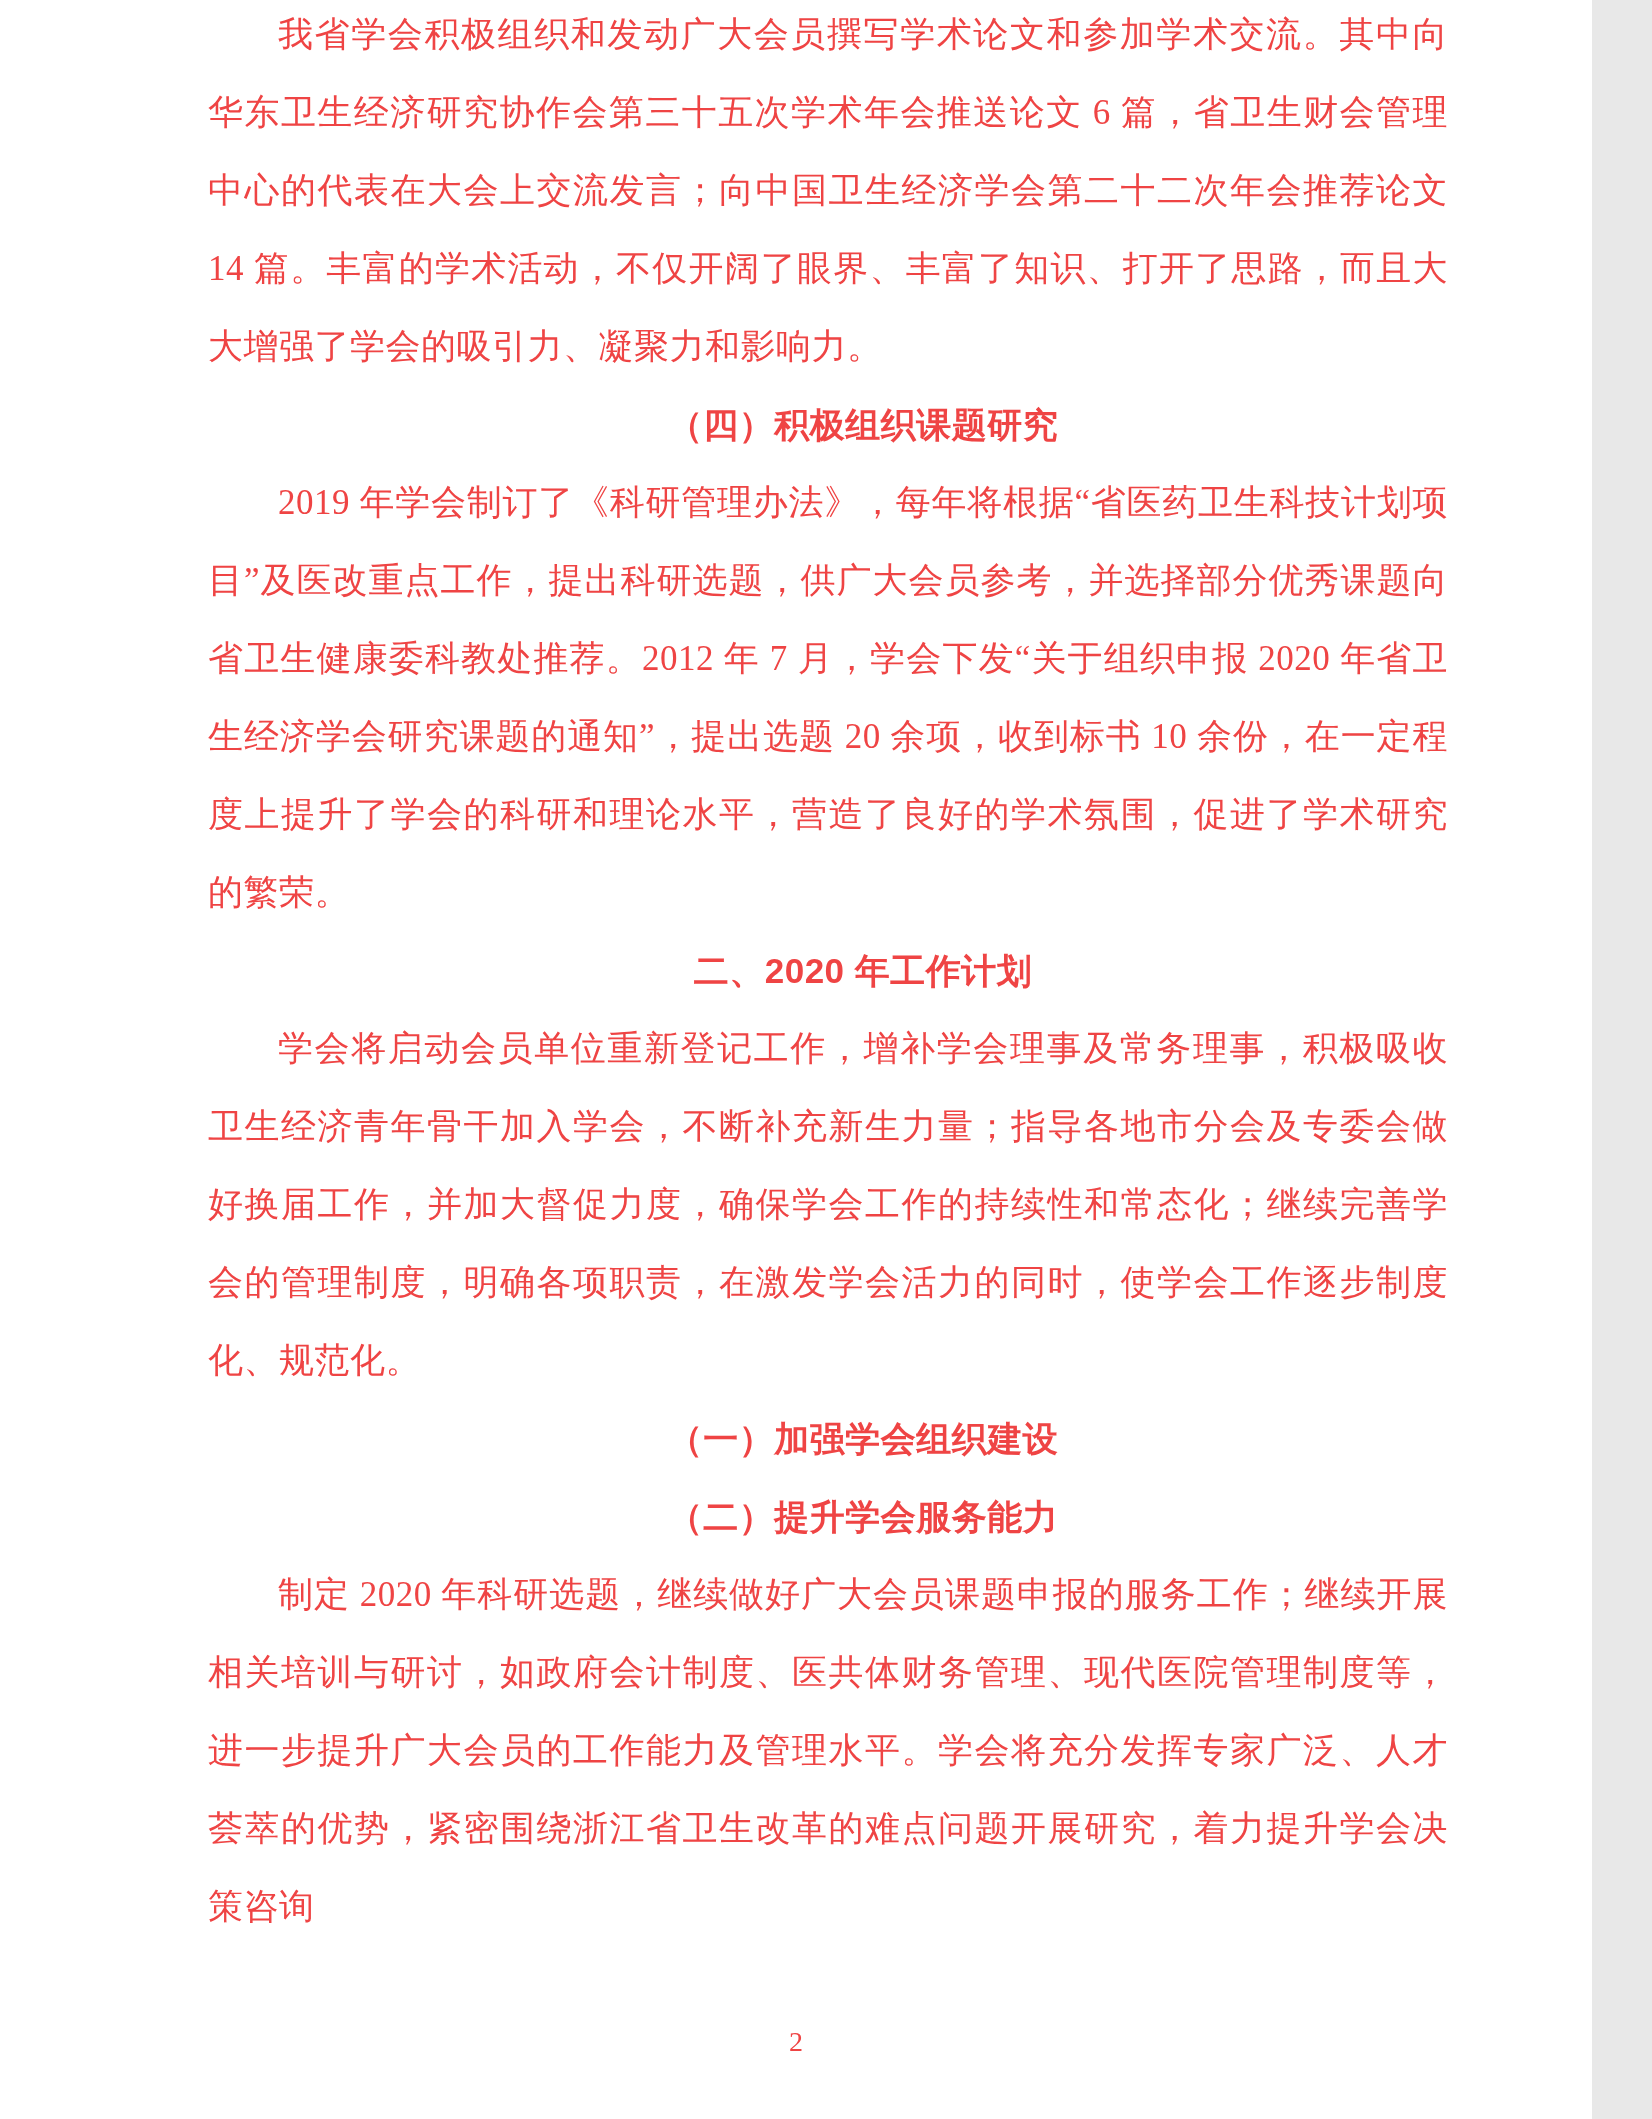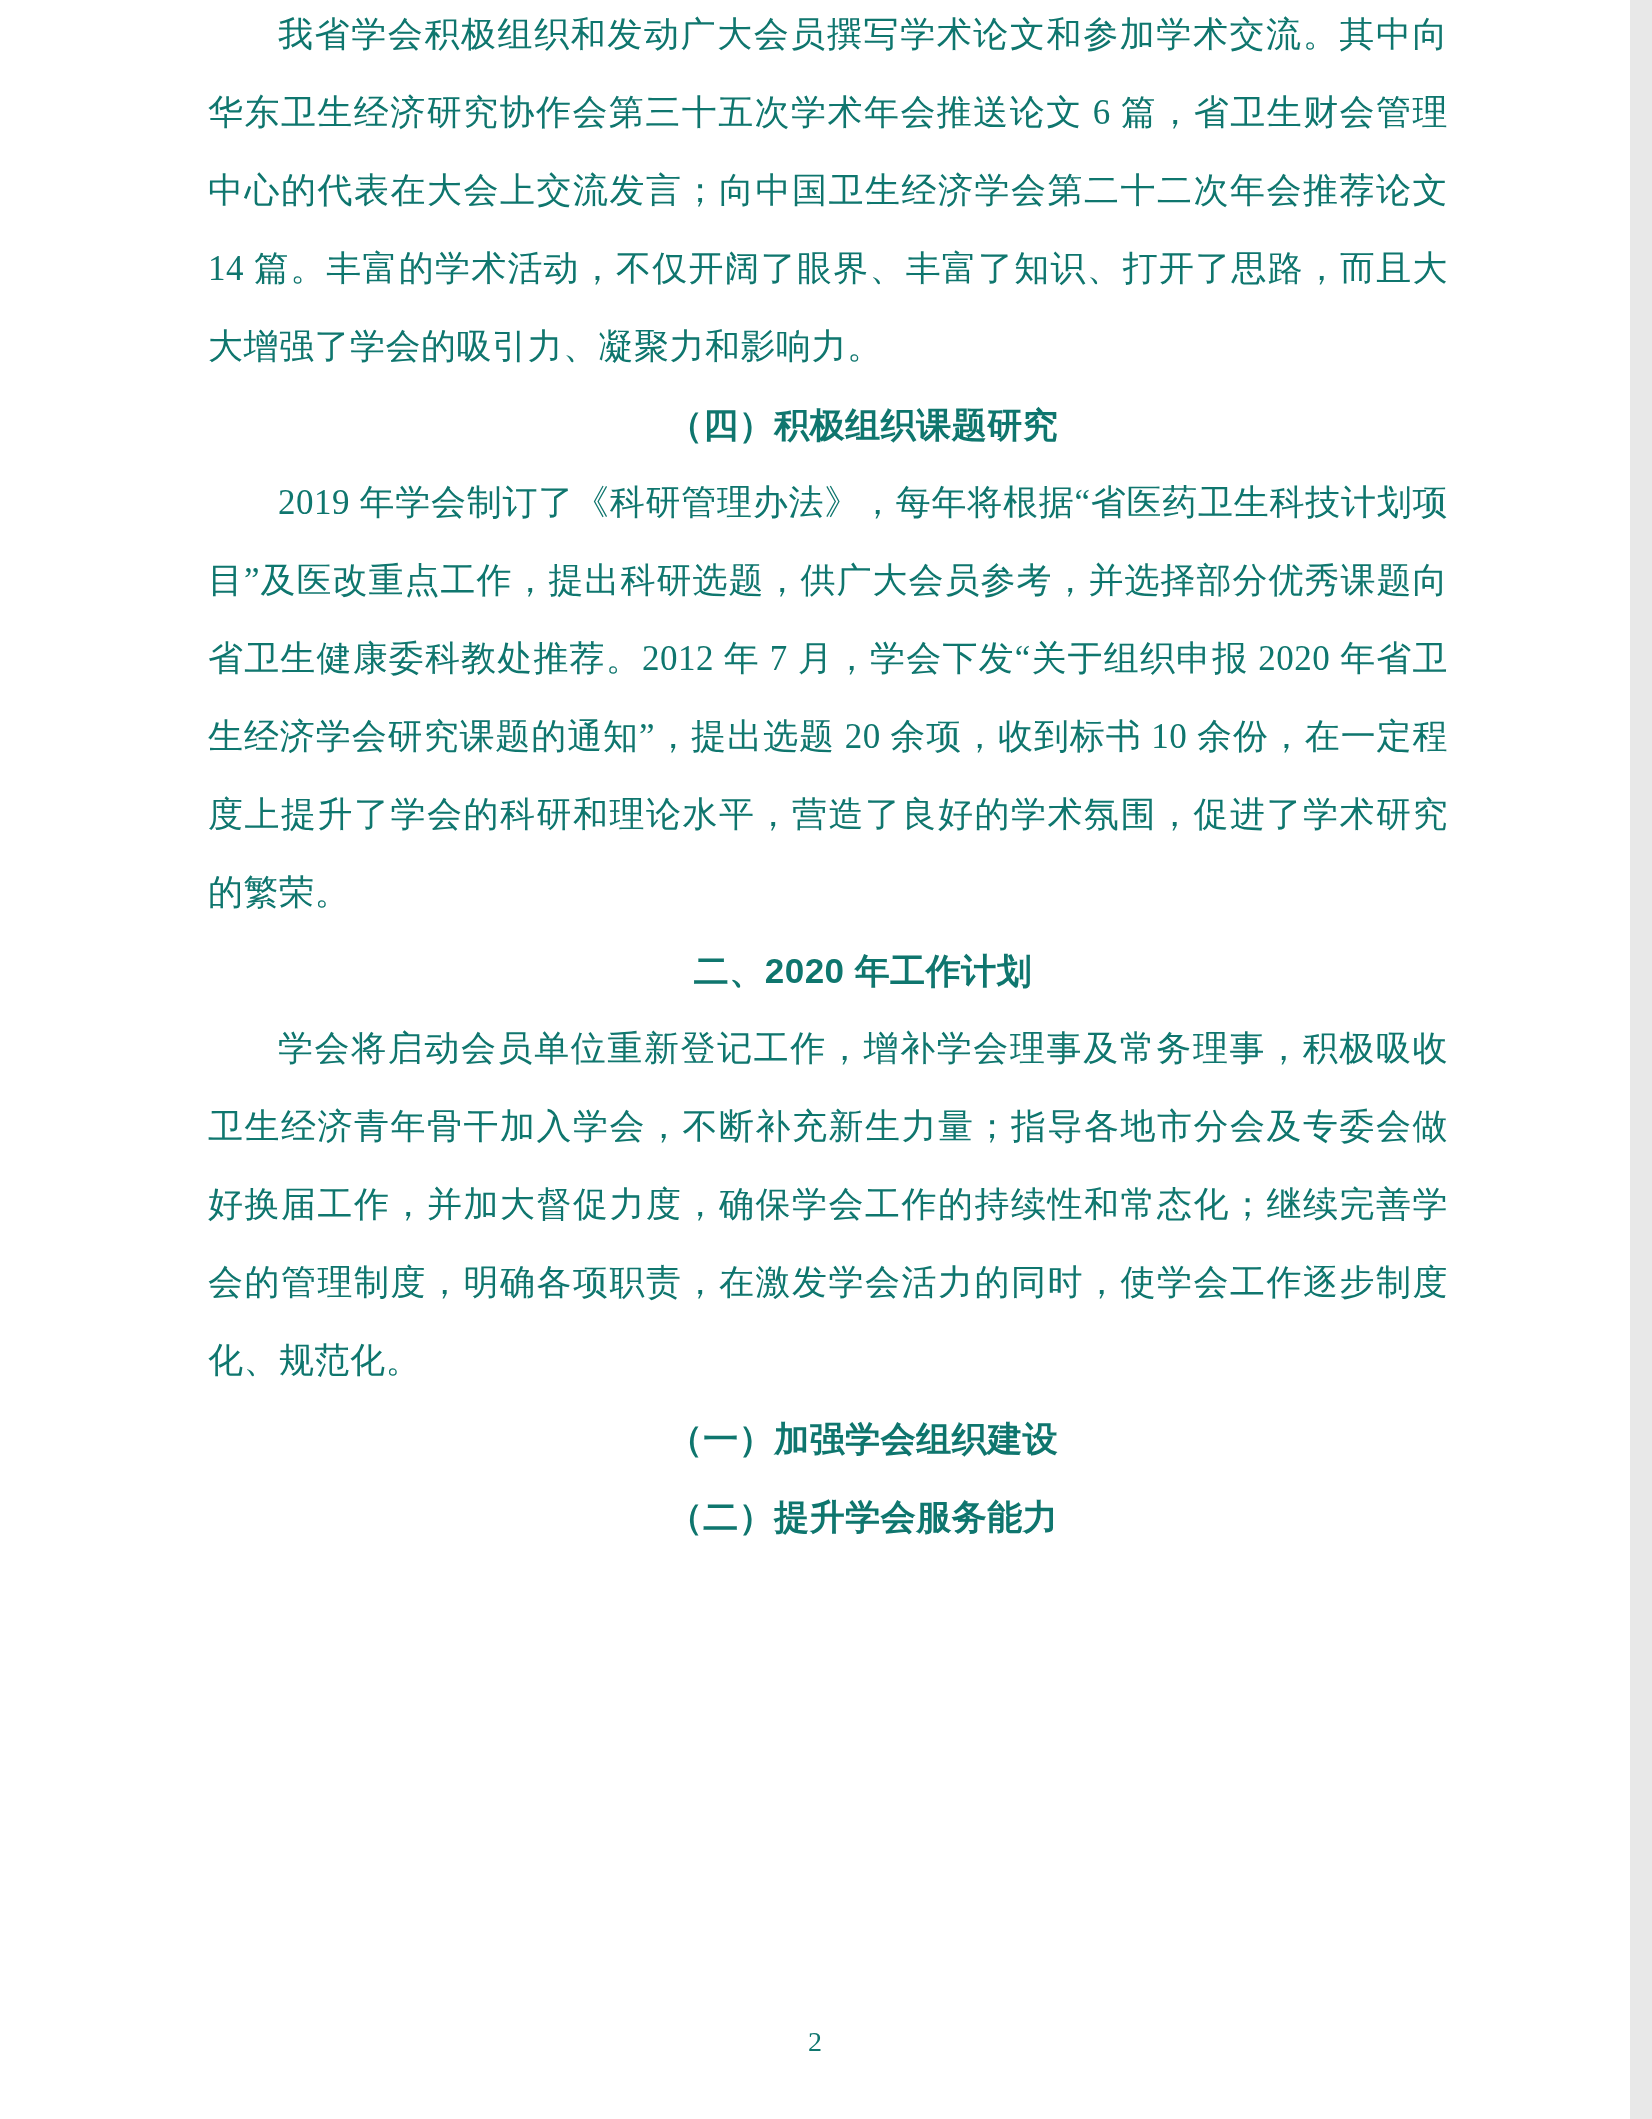--- a/index.html
+++ b/index.html
@@ -7,22 +7,21 @@
     padding: 0;
     background: #e8e8e8;
   }
   .page {
     position: relative;
     width: 1592px;
     height: 2119px;
     background: #ffffff;
     overflow: hidden;
     font-family: "Liberation Serif", "DejaVu Serif", serif;
-    color: #0f766e;
-    padding-left: 38px;
+    color: #ef4444;
   }
   .content {
     position: absolute;
     left: 208px;
     top: -4px;
     width: 1240px;
   }
   .block {
     margin: 0;
     padding: 0;
@@ -62,15 +61,16 @@
 <div class="page">
   <div class="content" id="doc-content">
 
   <p class="block paragraph indent">我省学会积极组织和发动广大会员撰写学术论文和参加学术交流。其中向华东卫生经济研究协作会第三十五次学术年会推送论文 6 篇，省卫生财会管理中心的代表在大会上交流发言；向中国卫生经济学会第二十二次年会推荐论文 14 篇。丰富的学术活动，不仅开阔了眼界、丰富了知识、打开了思路，而且大大增强了学会的吸引力、凝聚力和影响力。</p>
       <p class="block heading">（四）积极组织课题研究</p>
       <p class="block paragraph indent">2019 年学会制订了《科研管理办法》，每年将根据“省医药卫生科技计划项目”及医改重点工作，提出科研选题，供广大会员参考，并选择部分优秀课题向省卫生健康委科教处推荐。2012 年 7 月，学会下发“关于组织申报 2020 年省卫生经济学会研究课题的通知”，提出选题 20 余项，收到标书 10 余份，在一定程度上提升了学会的科研和理论水平，营造了良好的学术氛围，促进了学术研究的繁荣。</p>
       <p class="block heading">二、2020 年工作计划</p>
       <p class="block paragraph indent">学会将启动会员单位重新登记工作，增补学会理事及常务理事，积极吸收卫生经济青年骨干加入学会，不断补充新生力量；指导各地市分会及专委会做好换届工作，并加大督促力度，确保学会工作的持续性和常态化；继续完善学会的管理制度，明确各项职责，在激发学会活力的同时，使学会工作逐步制度化、规范化。</p>
       <p class="block heading">（一）加强学会组织建设</p>
       <p class="block heading">（二）提升学会服务能力</p>
+      <p class="block paragraph indent">制定 2020 年科研选题，继续做好广大会员课题申报的服务工作；继续开展相关培训与研讨，如政府会计制度、医共体财务管理、现代医院管理制度等，进一步提升广大会员的工作能力及管理水平。学会将充分发挥专家广泛、人才荟萃的优势，紧密围绕浙江省卫生改革的难点问题开展研究，着力提升学会决策咨询</p>
     </div>
   <div class="page-number">2</div>
 </div>
 
 </body></html>

